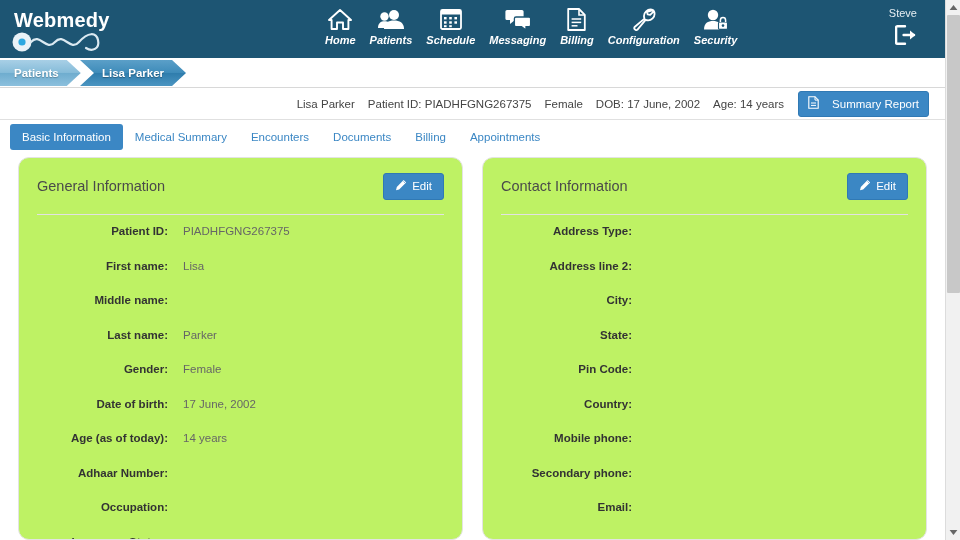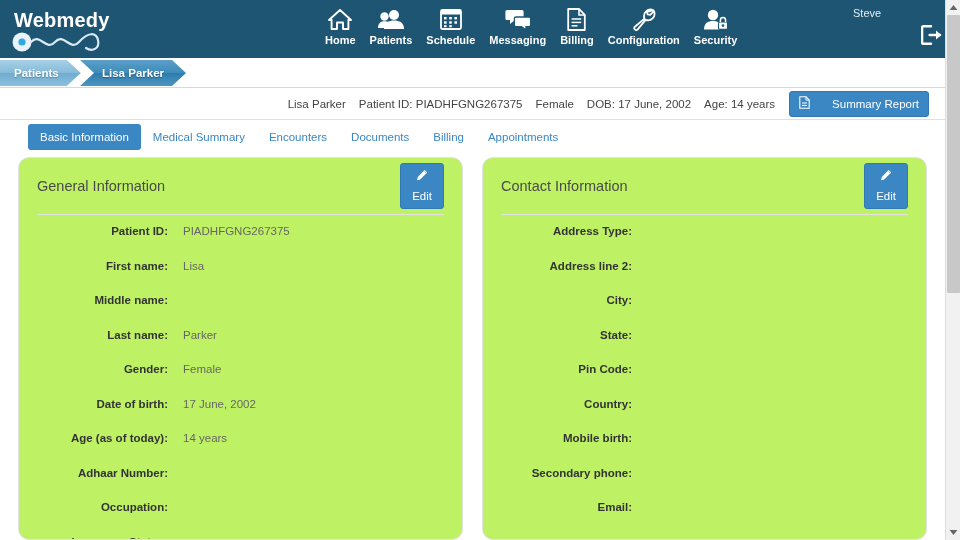--- a/index.html
+++ b/index.html
@@ -24,35 +24,35 @@
   }
   .logo-text {
     font-size: 20px; font-weight: bold; color: #ffffff;
     letter-spacing: .2px; line-height: 20px;
     padding-left: 2px;
   }
   .logo-wave { position:absolute; left:0; top:20px; }
 
   .nav {
     position: absolute; left: 318px; top: 4px;
-    display: flex; align-items: center; gap: 0px;
+    display: flex; align-items: center; gap: 0px; font-style: italic;
   }
   .nav-item {
     display: flex; flex-direction: column; align-items: center;
     padding: 3px 7px 2px 7px;
     cursor: pointer;
     min-width: 44px;
   }
   .nav-ico { height: 24px; display:flex; align-items:center; justify-content:center; margin-bottom: 3px; }
   .nav-label {
     font-size: 11px; font-weight: bold; color: #ffffff;
     white-space: nowrap; line-height: 12px;
   }
 
-  .user-area { position:absolute; right: 2px; top: 6px; width: 90px;}
+  .user-area { position:absolute; right: 28px; top: 6px; text-align: right; width: 90px;}
   .user-name { font-size: 11px; color: #e6eef3; line-height: 14px; }
   .logout-ico { margin-top: 5px; display:flex; justify-content:flex-end; cursor:pointer;}
 
   
   .crumbbar {
     position: absolute; top: 58px; left: 0;
     width: 945px; height: 30px;
     background: #ffffff;
     border-bottom: 1px solid #d8d8d8;
   }
@@ -83,36 +83,36 @@
     position: absolute; top: 89px; left: 0;
     width: 945px; height: 31px;
     border-bottom: 1px solid #e0e0e0;
     display: flex; align-items: center; justify-content: flex-end;
     padding-right: 16px;
     background: #ffffff;
   }
   .pinfo { display: flex; align-items: center; gap: 13px; margin-right: 14px; }
   .pinfo span { font-size: 11.5px; color: #444; white-space: nowrap; }
   .btn {
-    display: inline-flex; align-items: center; gap: 22px;
+    display: inline-flex; align-items: center; gap: 13px;
     background: #3b87c4; color: #fff;
     border: 1px solid #3079b4; border-radius: 3px;
     font-size: 11.5px; padding: 4px 9px;
     cursor: pointer; white-space: nowrap;
     line-height: 14px;
     text-align: right;
   }
   .btn + .btn { margin-left: 8px; }
 
   
   .tabs {
     position: absolute; top: 122px; left: 0;
     width: 945px; height: 30px;
     display: flex; align-items: center;
-    padding-left: 28px;
+    padding-left: 10px;
   }
   .tab {
     font-size: 11.5px; color: #3b87c4;
     padding: 6px 12px; border-radius: 3px;
     cursor: pointer; white-space: nowrap;
     line-height: 14px;
   }
   .tab.active { background: #3b87c4; color:#ffffff; }
 
   
@@ -135,21 +135,21 @@
     display: flex; align-items: center; justify-content: space-between;
     height: 57px;
     border-bottom: 1px solid #e2e2e2;
   }
   .card-title { font-size: 14.5px; color: #4a4a4a; font-weight: normal; }
   .edit-btn {
     display: inline-flex; align-items: center; gap: 5px;
     background: #3b87c4; color:#fff;
     border: 1px solid #3079b4; border-radius: 3px;
     font-size: 11.5px; padding: 5px 11px;
-    cursor: pointer; line-height: 14px; flex-direction: column;
+    cursor: pointer; line-height: 14px;
   }
   .row { display: flex; align-items: baseline; height: 34.5px; padding-top: 10px;}
   .row-label {
     width: 141px; text-align: right;
     font-size: 11.5px; font-weight: bold; color: #333;
     padding-right: 10px; white-space: nowrap;
   }
   .row-value {
     font-size: 11.5px; color: #666; white-space: nowrap;
     padding-left: 5px;
@@ -429,21 +429,21 @@
           </div>
         <div class="row">
             <div class="row-label">Pin Code:</div>
             <div class="row-value"></div>
           </div>
         <div class="row">
             <div class="row-label">Country:</div>
             <div class="row-value"></div>
           </div>
         <div class="row">
-            <div class="row-label">Mobile birth:</div>
+            <div class="row-label">Mobile phone:</div>
             <div class="row-value"></div>
           </div>
         <div class="row">
             <div class="row-label">Secondary phone:</div>
             <div class="row-value"></div>
           </div>
         <div class="row">
             <div class="row-label">Email:</div>
             <div class="row-value"></div>
           </div>

